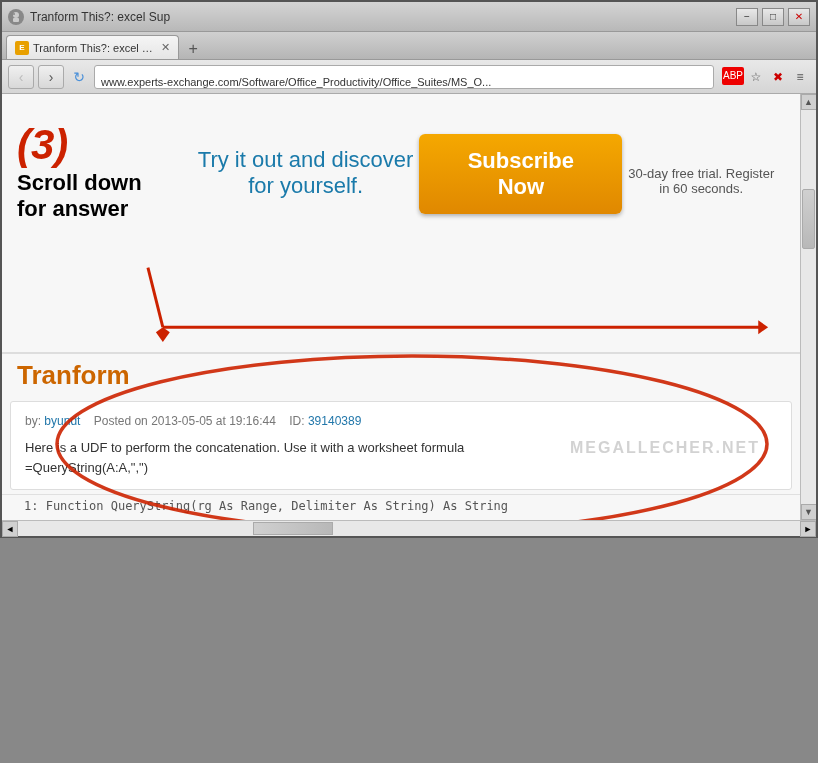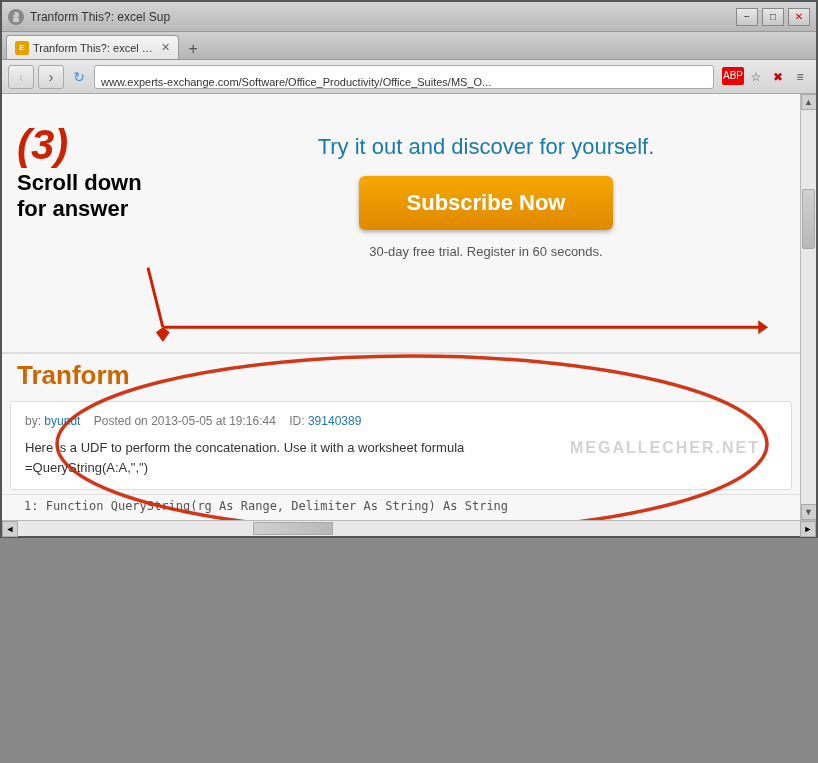--- a/index.html
+++ b/index.html
@@ -297,21 +297,21 @@
       color: #000000;
       font-size: 22px;
       font-weight: bold;
       margin-top: 4px;
       line-height: 1.2;
     }
 
     .content-area {
       flex: 1;
       display: flex;
-      flex-direction: column;
+      flex-direction: row;
       align-items: center;
       justify-content: center;
       padding: 20px 20px 10px 20px;
     }
 
     .discover-text {
       color: #1a7aaa;
       font-size: 22px;
       font-weight: normal;
       margin-bottom: 16px;

